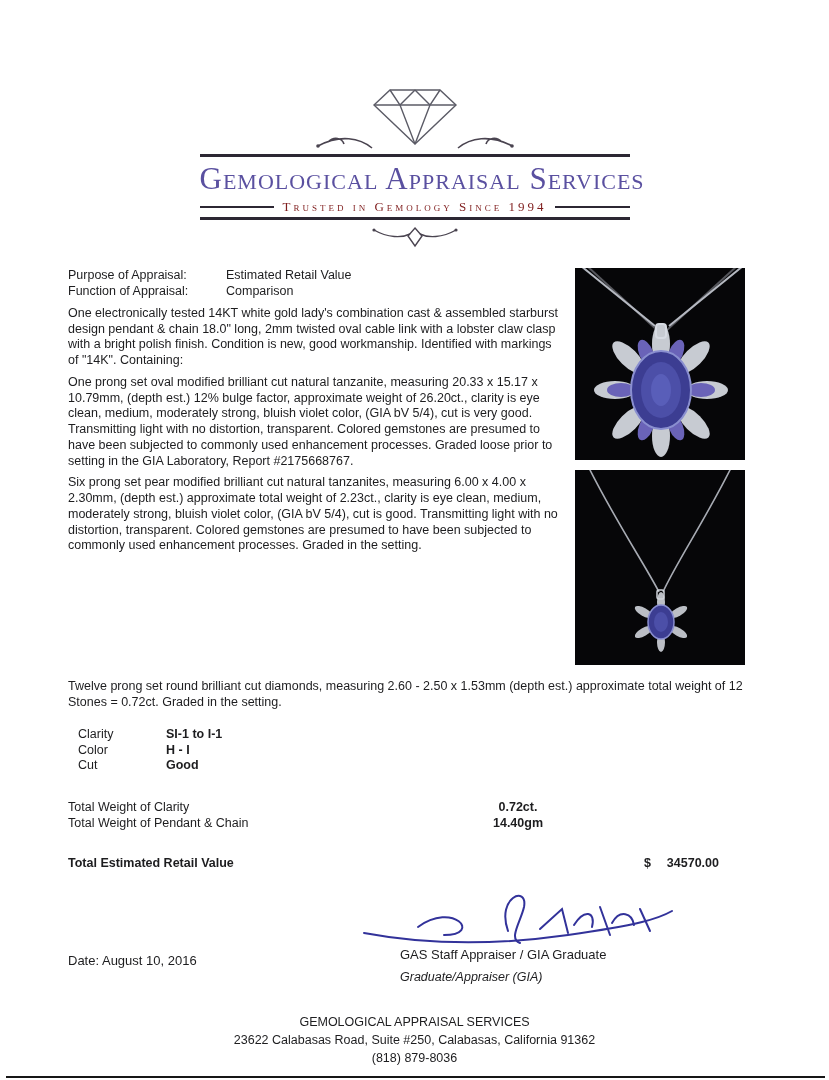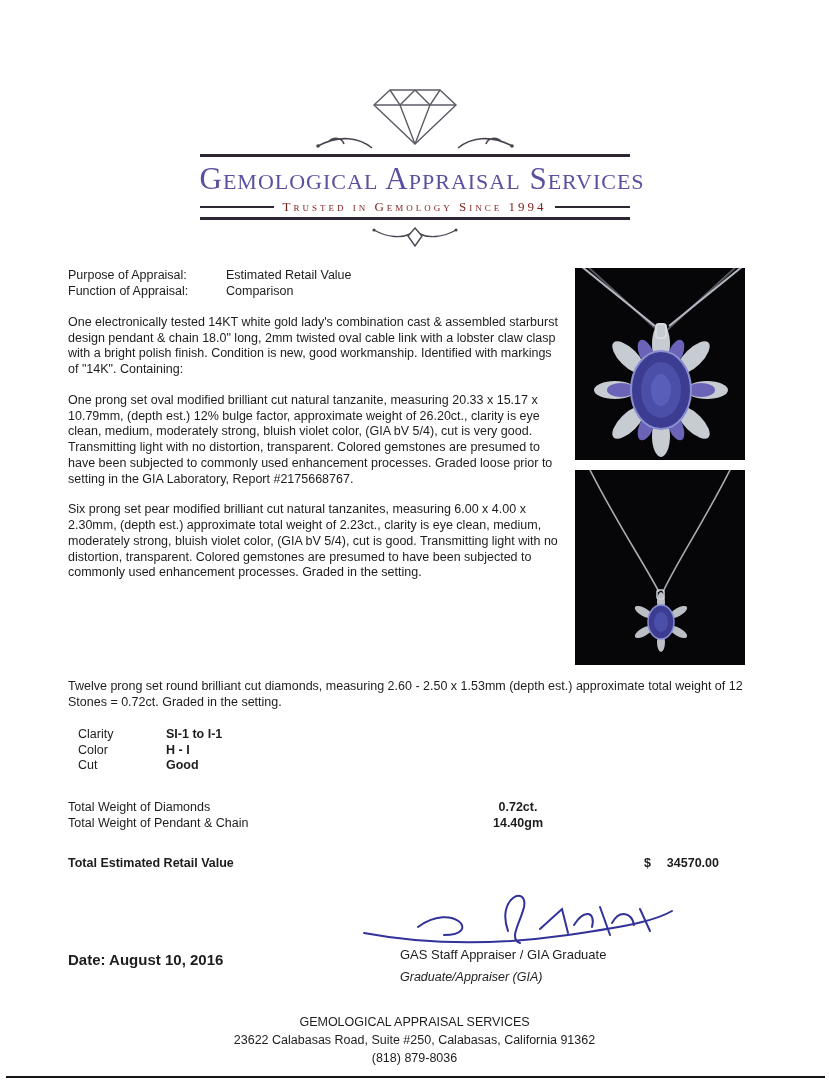--- a/index.html
+++ b/index.html
@@ -39,42 +39,42 @@
   .content { padding: 18px 84px 0 68px; }
   .two-col { display: flex; gap: 10px; }
   .left-col { flex: 1; min-width: 0; padding-right: 6px; }
   .right-col { width: 170px; flex: 0 0 170px; }
   .photo { width: 170px; background: #050507; margin-bottom: 10px; }
   .photo svg { display:block; }
 
   .kv-row { display:flex; }
   .kv-label { width: 158px; }
   .kv-value { font-weight: normal; }
-  .para { margin-top: 15px; }
+  .para { margin-top: 6px; }
   .para-wide { margin-top: 4px; }
 
   
   .grades { margin: 16px 0 0 10px; }
   .grade-row { display:flex; }
   .grade-label { width: 88px; }
   .grade-value { font-weight: bold; }
 
   
   .totals { margin-top: 26px; }
   .total-row { display:grid; grid-template-columns: 350px 200px; }
   .total-value { text-align:center; font-weight:bold; }
 
   .retail-row { display:flex; margin-top: 24px; font-weight: bold; }
   .retail-value { margin-left:auto; margin-right: 26px; }
   .retail-currency { margin-right: 16px; }
 
   
   .sig-area { position: relative; margin-top: 12px; height: 110px; }
   .sig-svg { position:absolute; left: 290px; top: 0; }
-  .date-line { position:absolute; left:0; bottom: 24px; font-weight: bold; font-size: 15px; }
+  .date-line { position:absolute; left:0; bottom: 24px; font-weight: normal; font-size: 13px; }
   .appraiser { position:absolute; left: 332px; bottom: 8px; }
   .appraiser-line1 { font-weight: normal; font-size: 13px; }
   .appraiser-line2 { font-style: italic; margin-top: 6px; }
 
   
   .footer { text-align:center; margin-top: 22px; }
   .footer div { margin: 2px 0; }
 </style>
 </head>
 <body>
@@ -209,21 +209,21 @@
       <div class="grade-value">H - I</div>
     </div>
     <div class="grade-row">
       <div class="grade-label">Cut</div>
       <div class="grade-value">Good</div>
     </div>
   </div>
 
   <div class="totals">
     <div class="total-row">
-      <div class="total-label">Total Weight of Diamonds</div>
+      <div class="total-label">Total Weight of Clarity</div>
       <div class="total-value">0.72ct.</div>
     </div>
     <div class="total-row">
       <div class="total-label">Total Weight of Pendant &amp; Chain</div>
       <div class="total-value">14.40gm</div>
     </div>
   </div>
 
   <div class="retail-row">
     <div>Total Estimated Retail Value</div>

